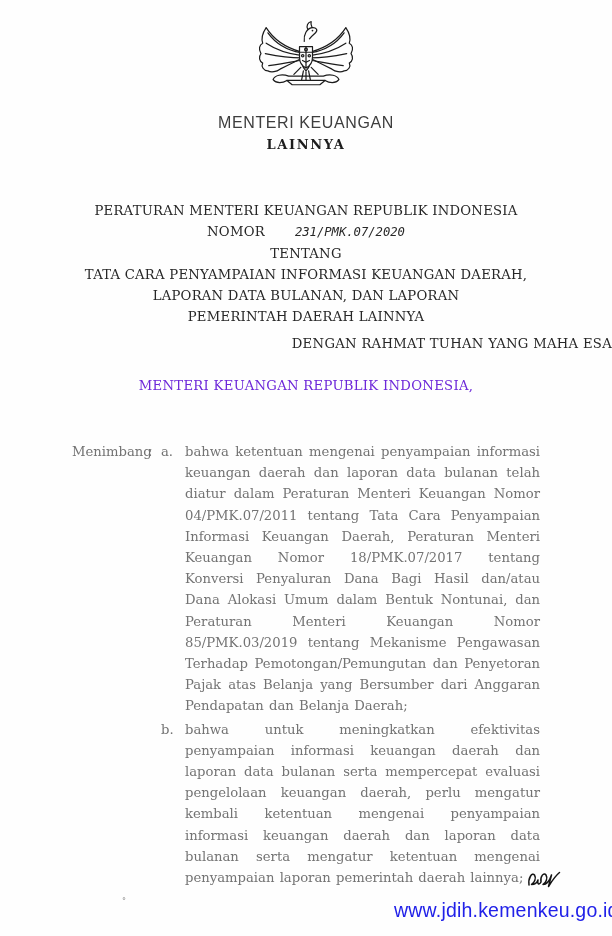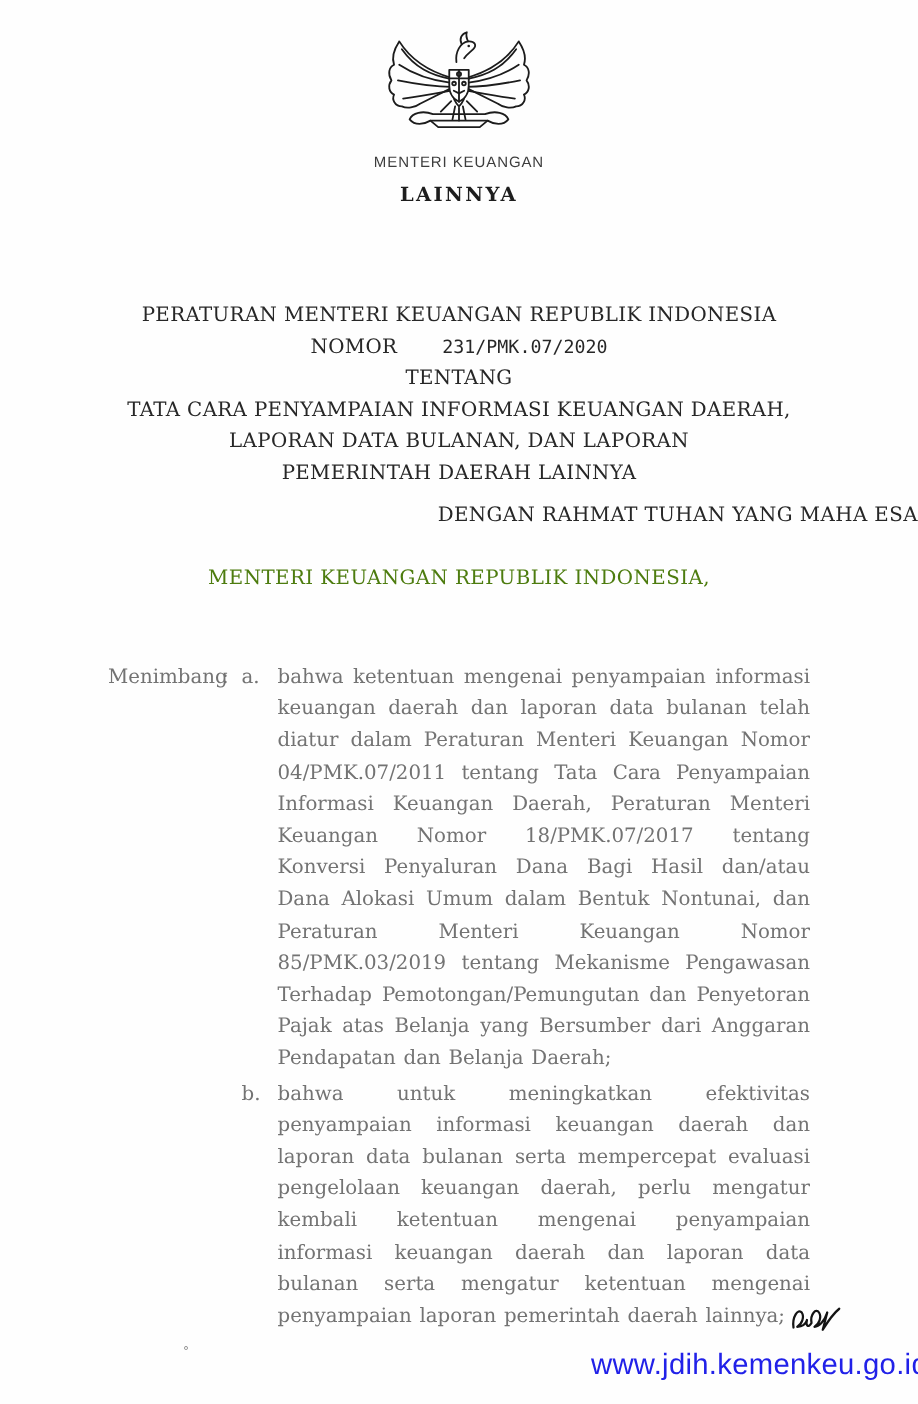--- a/index.html
+++ b/index.html
@@ -13,46 +13,47 @@
   }
   .page {
     position: absolute; inset: 0;
     background: #fefefe;
   }
   
   .header { position: absolute; top: 12px; left: 0; width: 100%; text-align: center; }
   .emblem { display: inline-block; line-height: 0; }
   .ministry {
     font-family: "Liberation Sans", sans-serif;
-    font-size: 10px; line-height: 12.5px;
+    font-size: 16px; line-height: 12.5px;
     letter-spacing: 0.6px; color: #3d3d3d;
-    margin-top: 3px;
+    margin-top: 17px;
   }
   .salinan {
     font-size: 13px; font-weight: bold; letter-spacing: 1.6px;
     margin-top: 7px; color: #1d1d1d;
   }
   
   .title-block {
     position: absolute; top: 200px; left: 0; width: 100%;
     text-align: center; font-size: 13.2px; line-height: 21px;
     letter-spacing: 0.25px; color: #272727;
   }
   .nomor-line .nomor-value {
     font-family: "DejaVu Sans Mono", monospace;
     font-size: 12.2px; letter-spacing: 0;
     margin-left: 30px;
+    font-style: italic;
   }
   .grace {
     position: absolute; top: 336px; left: 0; width: 100%;
     text-align: right; font-size: 13.2px; letter-spacing: 0.3px; color: #272727;
   }
   .authority {
     position: absolute; top: 378px; left: 0; width: 100%;
-    text-align: center; font-size: 13.2px; letter-spacing: 0.3px; color: #4d7c0f;
+    text-align: center; font-size: 13.2px; letter-spacing: 0.3px; color: #6d28d9;
   }
   
   .consider {
     position: absolute; top: 441px; left: 0; width: 100%;
     padding: 0 72px;
     font-size: 13.2px; color: #737373;
   }
   .c-row { display: grid; grid-template-columns: 76px 13px 24px 1fr; align-items: start; }
   .c-row + .c-row { margin-top: 2px; }
   .c-label, .c-colon, .c-marker { line-height: 21.2px; }

